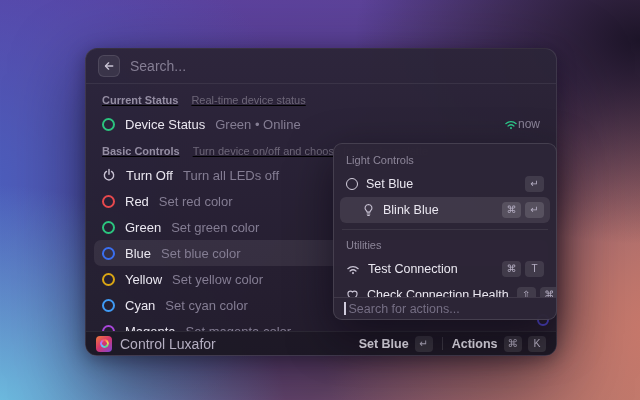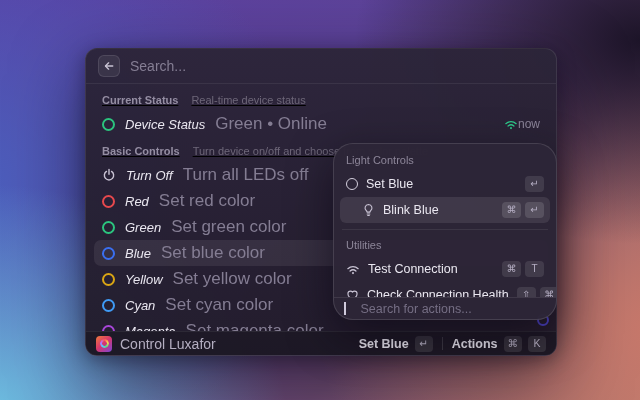--- a/index.html
+++ b/index.html
@@ -37,22 +37,22 @@
   .sec-header { display:flex; align-items:baseline; gap:13px; padding:8px 8px 5px; white-space:nowrap;text-decoration:underline; }
   .sec-title { font-size:11px; font-weight:700; color:#958ea3; }
   .sec-sub { font-size:11px; color:#6e6779; }
 
   .row {
     height:26px; display:flex; align-items:center; gap:10px; padding:0 8px;
     border-radius:7px; white-space:nowrap;
   }
   .row.selected { background:rgba(255,255,255,0.075); }
   .ring { width:13px; height:13px; border-radius:50%; border:2px solid #888; flex:0 0 auto; }
-  .row-title { font-size:13px; font-weight:500; color:#eae7f0;font-style:italic; }
-  .row-sub { font-size:17px; color:#847d93; }
+  .row-title { font-size:13px; font-weight:500; color:#eae7f0; }
+  .row-sub { font-size:13px; color:#847d93; }
   .accessory { margin-left:auto; display:flex; align-items:center; gap:0; }
   .acc-text { font-size:12px; color:#8b8499; }
   .icn { display:flex; align-items:center; justify-content:center; flex:0 0 auto; color:#c9c3d4; }
 
   
   .footer {
     position:absolute; left:0; right:0; bottom:0; height:24px;
     display:flex; align-items:center; gap:8px; padding:0 10px;
     border-top:1px solid rgba(255,255,255,0.07); background:rgba(26,21,33,0.55);
   }
@@ -77,21 +77,21 @@
     display:flex; align-items:center; justify-content:center; line-height:1;
   }
 
   
   .peek-ring {
     position:absolute; left:537px; top:314px; width:12px; height:12px; border-radius:50%;
     border:2px solid #4e44c6; z-index:2;
   }
   .panel {
     position:absolute; left:333px; top:143px; width:224px; height:177px; z-index:3;
-    border-radius:20px; overflow:hidden;
+    border-radius:9px; overflow:hidden;
     background:rgba(45,38,55,0.985);
     border:1px solid rgba(255,255,255,0.12);
     box-shadow:0 16px 44px rgba(8,4,16,0.55);
   }
   .panel-list { position:absolute; top:0; left:0; right:0; bottom:22px; padding:2px 6px; overflow:hidden; }
   .panel-label { font-size:11px; font-weight:500; color:#8d8699; padding:8px 6px 5px; }
   .p-row { height:26px; display:flex; align-items:center; gap:8px; padding:0 6px; border-radius:6px; white-space:nowrap; }
   .p-row.selected { background:rgba(255,255,255,0.09);padding-left:22px; }
   .p-title { font-size:12.5px; font-weight:500; color:#eae7f0; }
   .p-keys { margin-left:auto; display:flex; gap:4px; }
@@ -99,21 +99,21 @@
     min-width:19px; height:16px; padding:0 3px; border-radius:4px;
     background:rgba(255,255,255,0.10); color:#b5aec3; font-size:10px;
     display:flex; align-items:center; justify-content:center; line-height:1;
   }
   .p-row.selected .p-key { background:rgba(255,255,255,0.13); }
   .ring-sm { width:12px; height:12px; border-radius:50%; border:1.5px solid #d4cfdd; flex:0 0 auto; }
   .p-divider { height:1px; background:rgba(255,255,255,0.08); margin:6px 2px 1px; }
   .panel-search {
     position:absolute; left:0; right:0; bottom:0; height:22px;
     border-top:1px solid rgba(255,255,255,0.09);
-    display:flex; align-items:center; padding:0 10px; gap:15px;
+    display:flex; align-items:center; padding:0 10px; gap:3px;
   }
   .caret { width:1.5px; height:13px; background:#d0cbdc; }
   .p-search-ph { font-size:12.5px; color:#756e84; }
 
   svg { display:block; }
 </style>
 </head>
 <body>
 
 <div class="screen">

